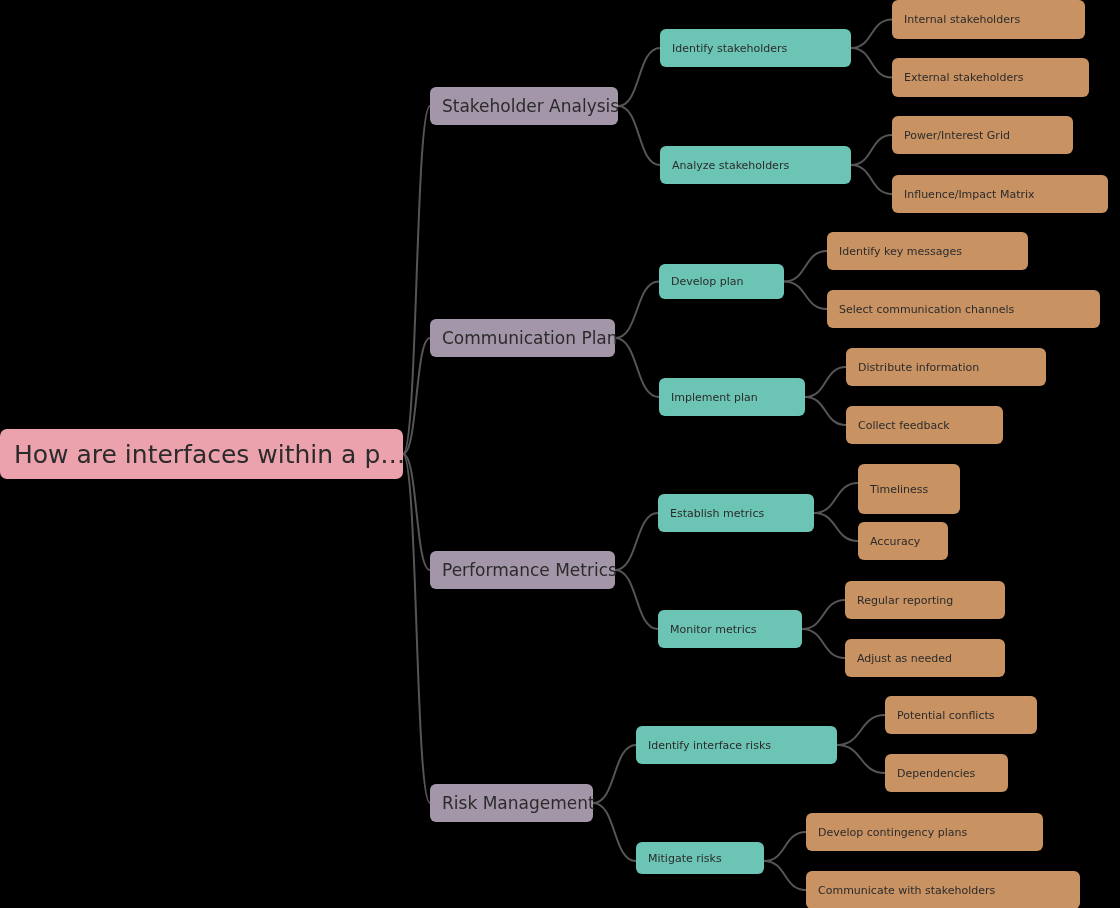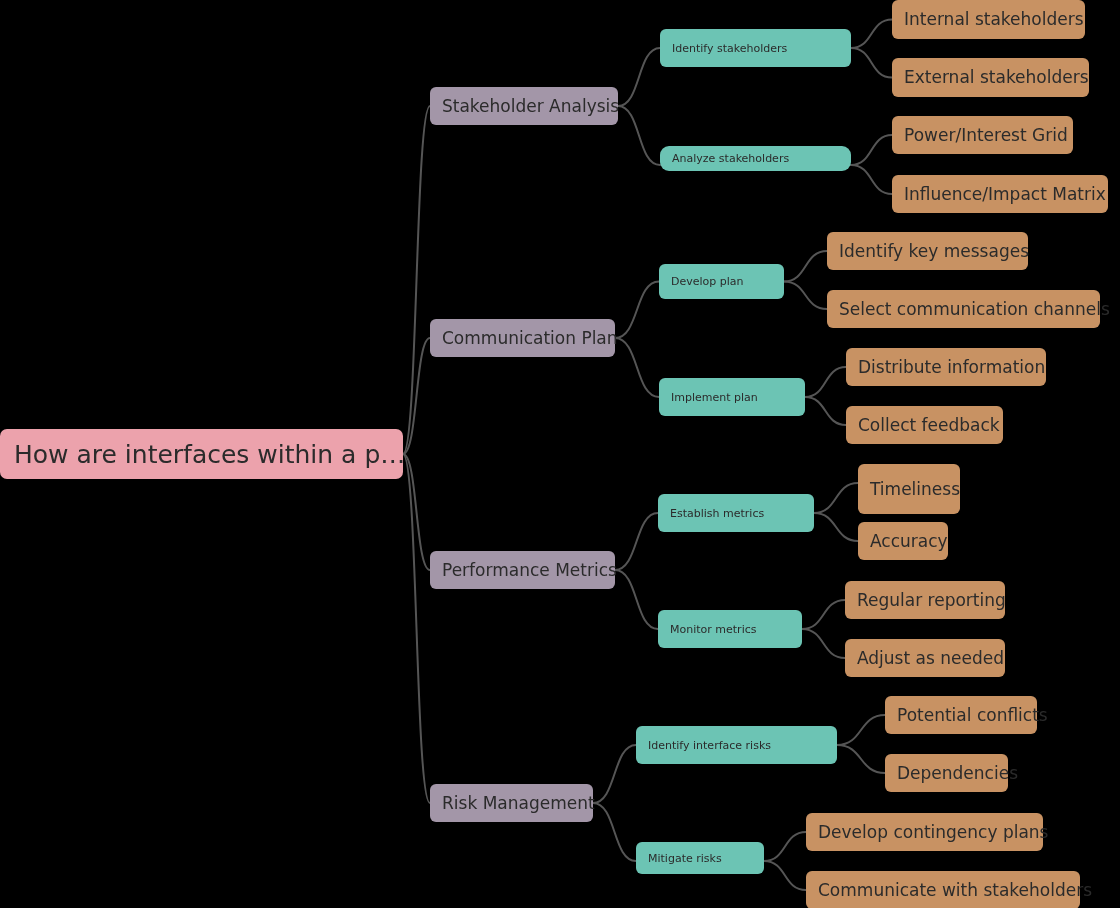--- a/index.html
+++ b/index.html
@@ -48,21 +48,21 @@
     font-size: 17px;
     padding: 0 12px;
   }
   .node-l2 {
     background: #6cc4b4;
     font-size: 11px;
     padding: 0 12px;
   }
   .node-l3 {
     background: #c89263;
-    font-size: 17px;
+    font-size: 11px;
     padding: 0 12px;
   }
 </style>
 </head>
 <body>
 
 <div id="canvas">
   <svg id="edges" width="1120" height="908" viewBox="0 0 1120 908">
       <path d="M 403 454 C 417.85 454, 415.15 106, 430 106" fill="none" stroke="#555555" stroke-width="2" stroke-linecap="round"></path>
       <path d="M 403 454 C 417.85 454, 415.15 338, 430 338" fill="none" stroke="#555555" stroke-width="2" stroke-linecap="round"></path>
@@ -102,21 +102,21 @@
       </div>
       <div class="node node-l2" style="left: 660px; top: 29px; width: 191px; height: 38px;">
         <span class="label">Identify stakeholders</span>
       </div>
       <div class="node node-l3" style="left: 892px; top: 0px; width: 193px; height: 39px;">
         <span class="label">Internal stakeholders</span>
       </div>
       <div class="node node-l3" style="left: 892px; top: 58px; width: 197px; height: 39px;">
         <span class="label">External stakeholders</span>
       </div>
-      <div class="node node-l2" style="left: 660px; top: 146px; width: 191px; height: 25px; border-radius: 9px;">
+      <div class="node node-l2" style="left: 660px; top: 146px; width: 191px; height: 38px;">
         <span class="label">Analyze stakeholders</span>
       </div>
       <div class="node node-l3" style="left: 892px; top: 116px; width: 181px; height: 38px;">
         <span class="label">Power/Interest Grid</span>
       </div>
       <div class="node node-l3" style="left: 892px; top: 175px; width: 216px; height: 38px;">
         <span class="label">Influence/Impact Matrix</span>
       </div>
       <div class="node node-l1" style="left: 430px; top: 319px; width: 185px; height: 38px; justify-content: flex-end;">
         <span class="label">Communication Plan</span>

